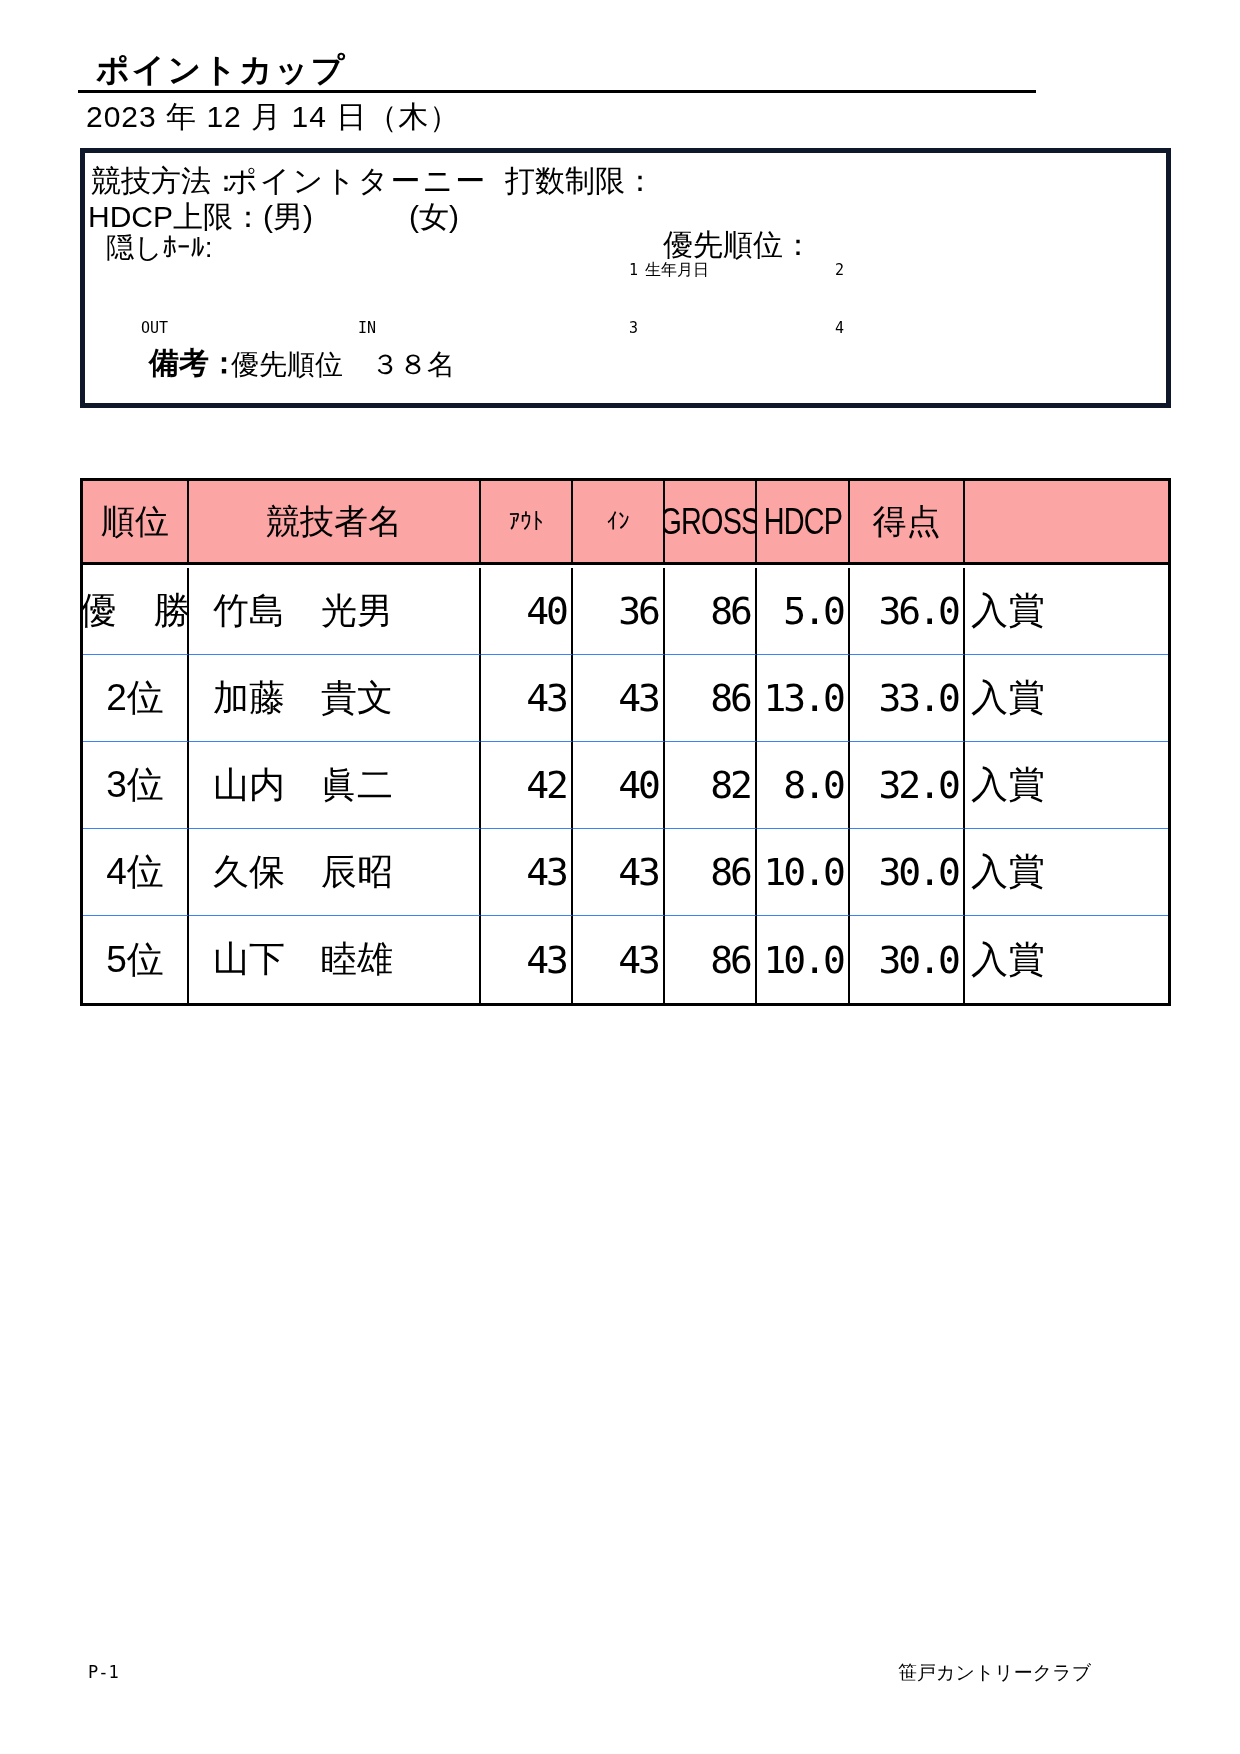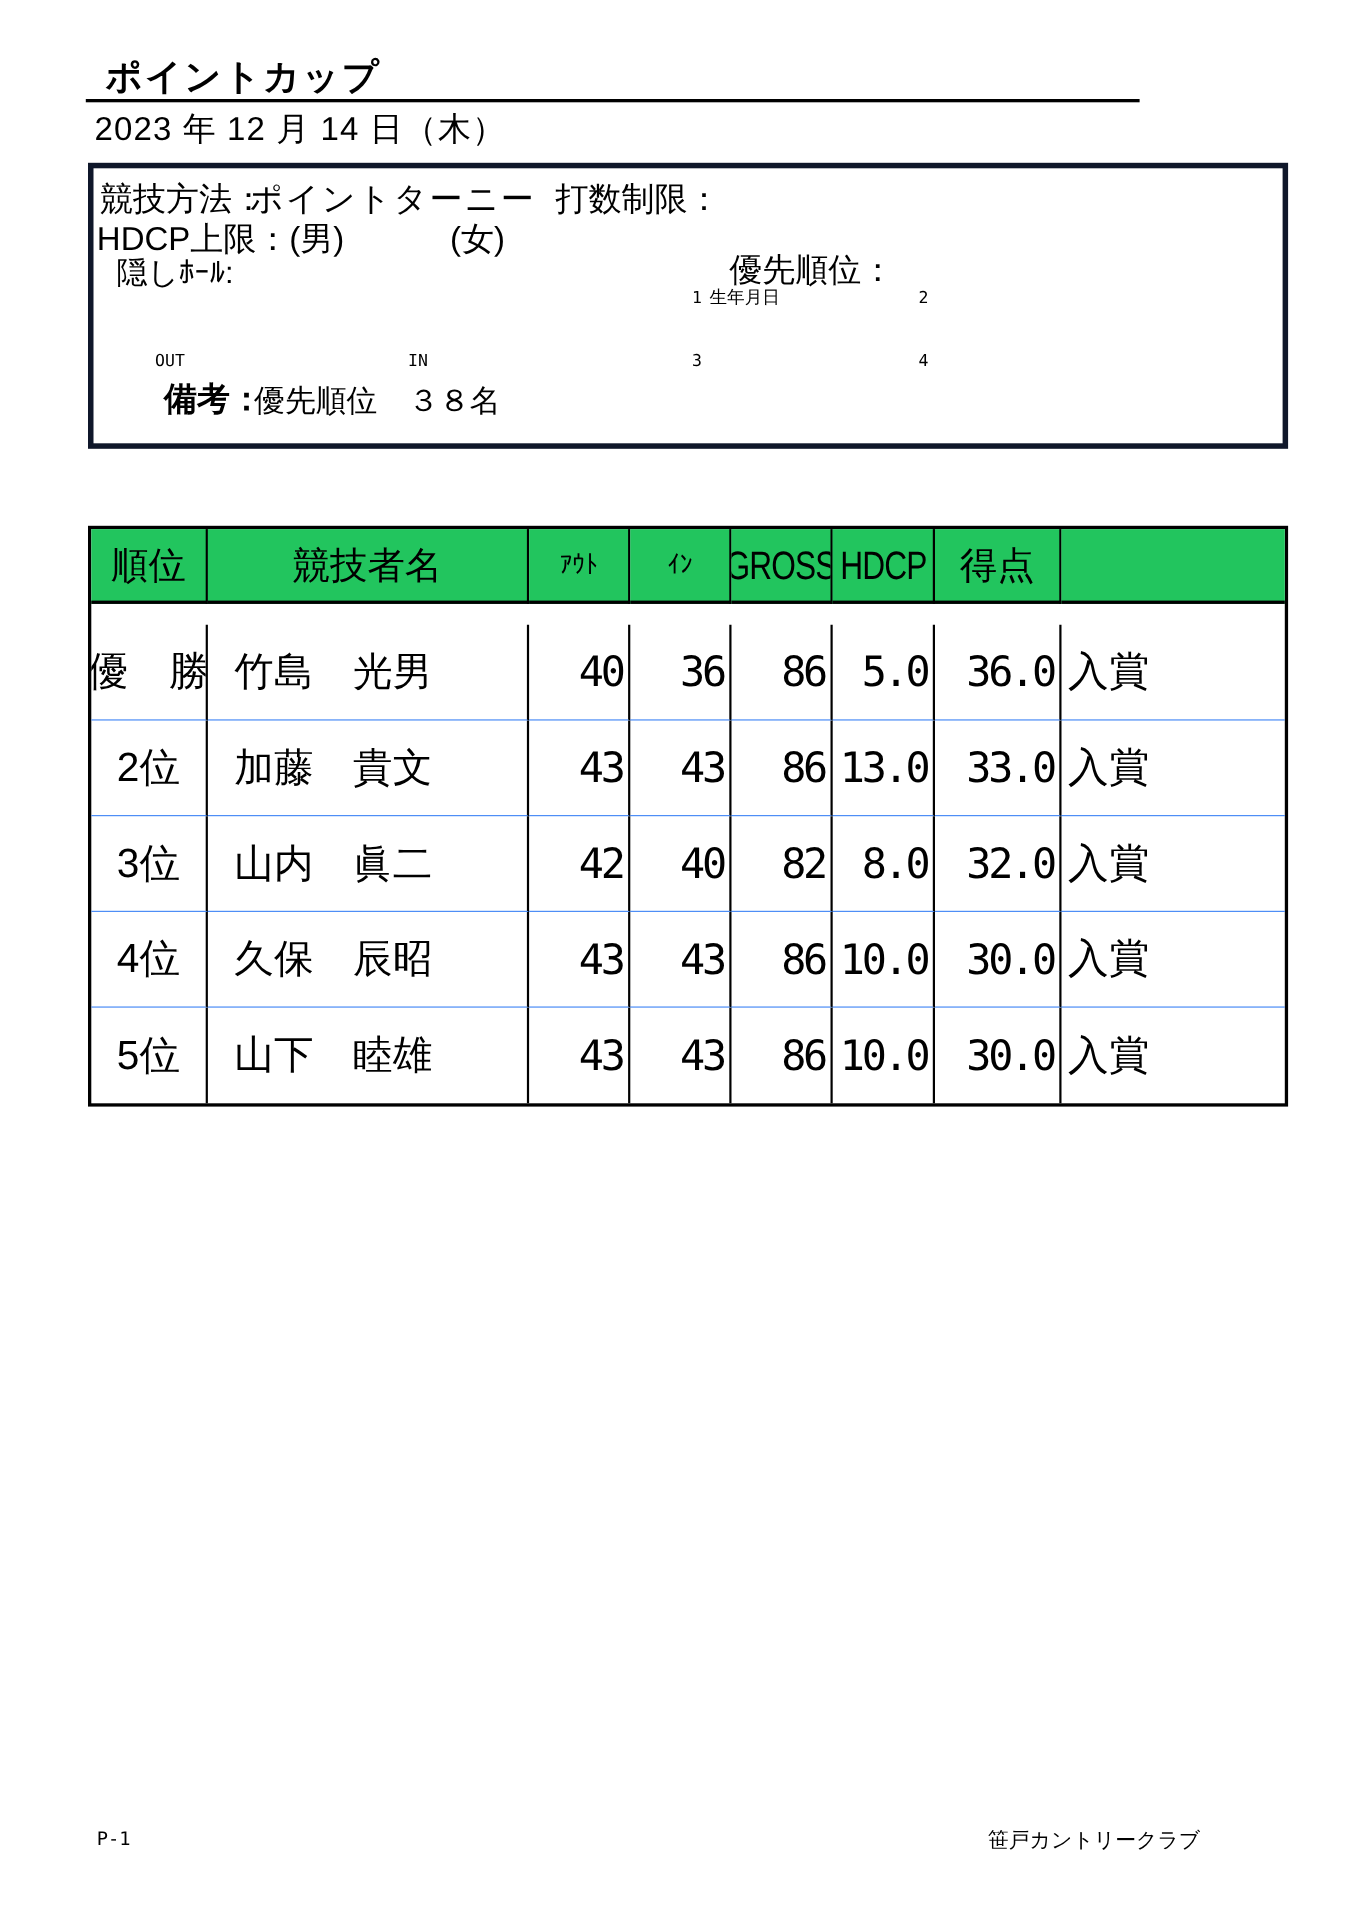--- a/index.html
+++ b/index.html
@@ -48,22 +48,22 @@
     grid-auto-rows: 87px;
   }
   .cell {
     border-right: 2px solid #000;
     border-bottom: 1px solid #3b82f6;
     display: flex; align-items: center;
     overflow: hidden; white-space: nowrap;
   }
   .cell:nth-child(8n) { border-right: none; }
   .hdr {
-    background: #22c55e;
-    height: 68px;
+    background: #fca5a5;
+    height: 84px;
     border-bottom: 3px solid #000;
     justify-content: center;
     font-size: 34px;
   }
   .hdr.small { font-size: 23px; }
   .hdr .condensed {
     display: inline-block;
     transform: scaleX(0.8);
     letter-spacing: -1px;
     font-size: 36px;
@@ -106,21 +106,21 @@
   <span class="row t30" style="left:324px; top:44px;">(女)</span>
 
   <span class="row t28" style="left:21px; top:76px;">隠しﾎｰﾙ:</span>
   <span class="row t30" style="left:578px; top:72px;">優先順位：</span>
 
   <span class="row t15" style="left:544px; top:108px;">1</span>
   <span class="row t16" style="left:560px; top:107px;">生年月日</span>
   <span class="row t15" style="left:750px; top:108px;">2</span>
 
   <span class="row t15" style="left:56px; top:166px;">OUT</span>
-  <span class="row t15" style="left:286px; top:166px;">IN</span>
+  <span class="row t15" style="left:273px; top:166px;">IN</span>
   <span class="row t15" style="left:544px; top:166px;">3</span>
   <span class="row t15" style="left:750px; top:166px;">4</span>
 
   <span class="row t30" style="left:64px; top:190px; font-weight:bold;">備考：</span>
   <span class="row t28" style="left:146px; top:193px;">優先順位　３８名</span>
 </div>
 
 <div class="results">
 
   <div class="cell hdr">順位</div>

